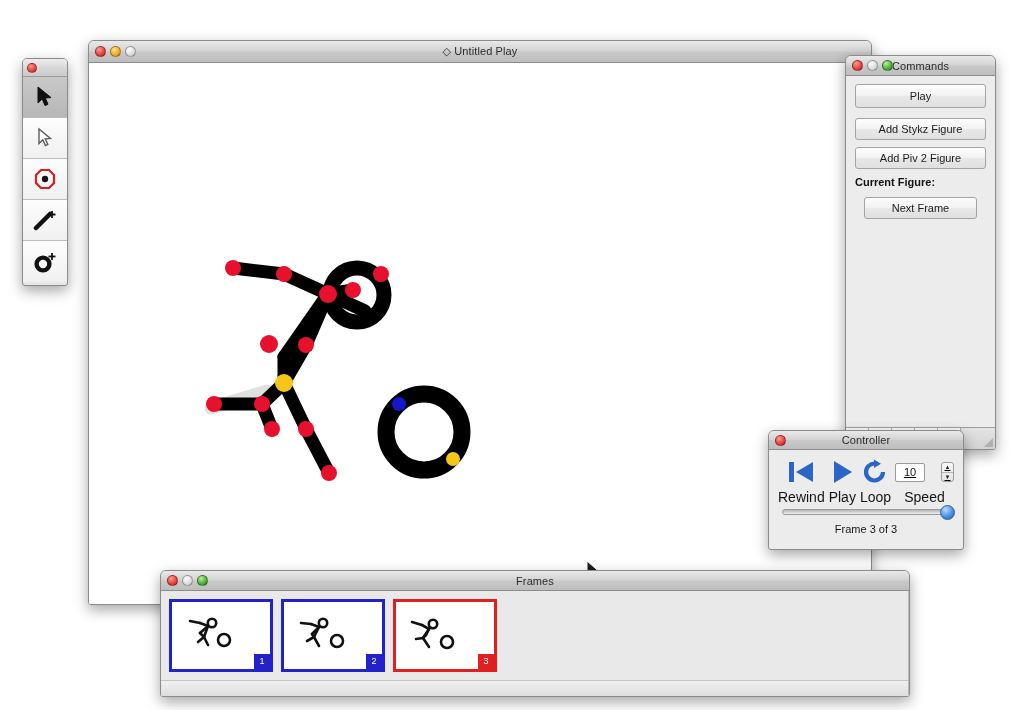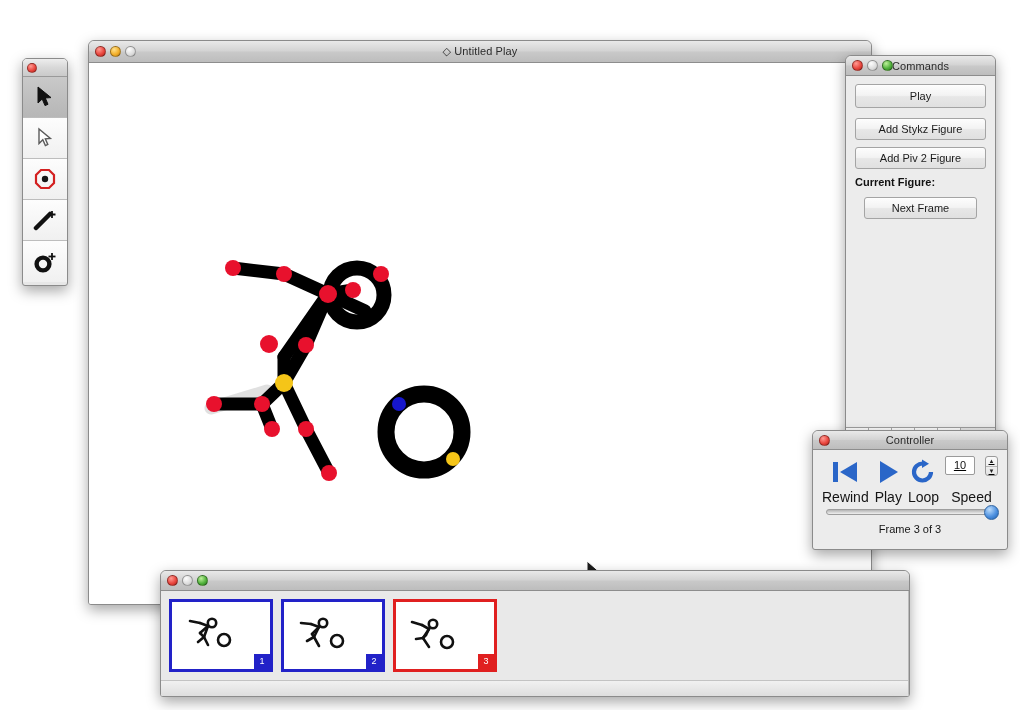--- a/index.html
+++ b/index.html
@@ -130,28 +130,28 @@
     position: relative;
   }
   .resize-grip::after {
     content: ''; position: absolute; right: 2px; bottom: 2px;
     width: 0; height: 0;
     border-left: 9px solid transparent;
     border-bottom: 9px solid #b0b0b0;
   }
 
   
-  #controller-window { left: 812px; top: 430px; width: 196px; height: 120px; }
+  #controller-window { left: 768px; top: 430px; width: 196px; height: 120px; }
   #controller-window .titlebar { height: 19px; }
   .ctrl-body { padding: 6px 9px 0 9px; }
   .ctrl-row { display: flex; align-items: flex-start; justify-content: space-between; }
   .ctrl-item { display: flex; flex-direction: column; align-items: center; cursor: default; }
   .ctrl-icon { height: 32px; display: flex; align-items: center; justify-content: center; }
   .ctrl-label { font-size: 14px; color: #141414; margin-top: 1px; }
-  .speed-box { display: flex; gap: 10px; height: 32px; text-decoration: underline; }
+  .speed-box { display: flex; align-items: center; gap: 16px; height: 32px; text-decoration: underline; }
   .speed-field {
     width: 30px; height: 19px;
     border: 1px solid #9a9a9a;
     background: #fff;
     font-size: 11px; color: #111;
     text-align: center; line-height: 17px;
     border-radius: 2px;
   }
   .stepper {
     width: 13px; height: 20px;
@@ -479,20 +479,21 @@
     </div>
   </div>
 
   <div class="win" id="frames-window">
     <div class="titlebar">
       <div class="lights">
         <span class="light l-red"></span>
         <span class="light l-gray"></span>
         <span class="light l-green"></span>
       </div>
+      <div class="tb-title">Frames</div>
     </div>
 
     <div class="frames-body">
       <div class="frames-strip-wrap">
         <div class="frames-strip">
 
           <div class="frame-thumb">
             <svg width="70" height="50" viewBox="0 0 70 50">
               <g stroke="#111" stroke-width="2.6" fill="none" stroke-linecap="round">
                 <line x1="12" y1="13" x2="22" y2="15"></line>

